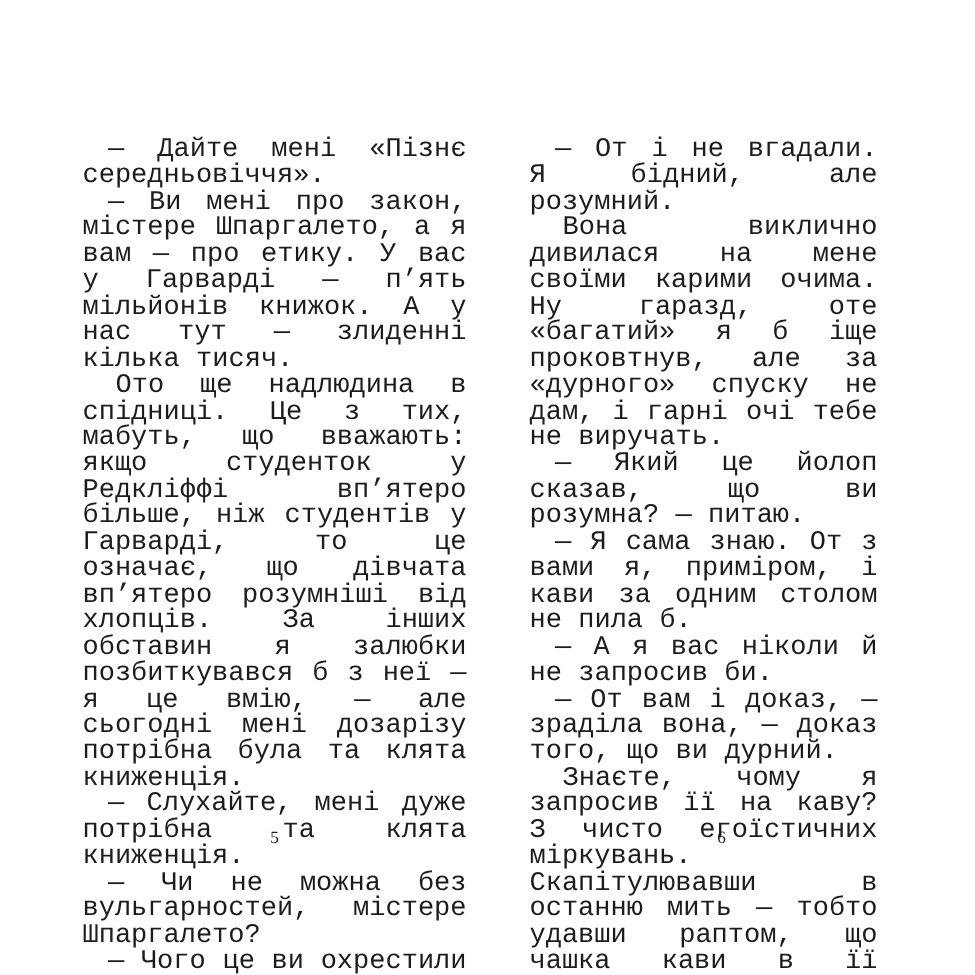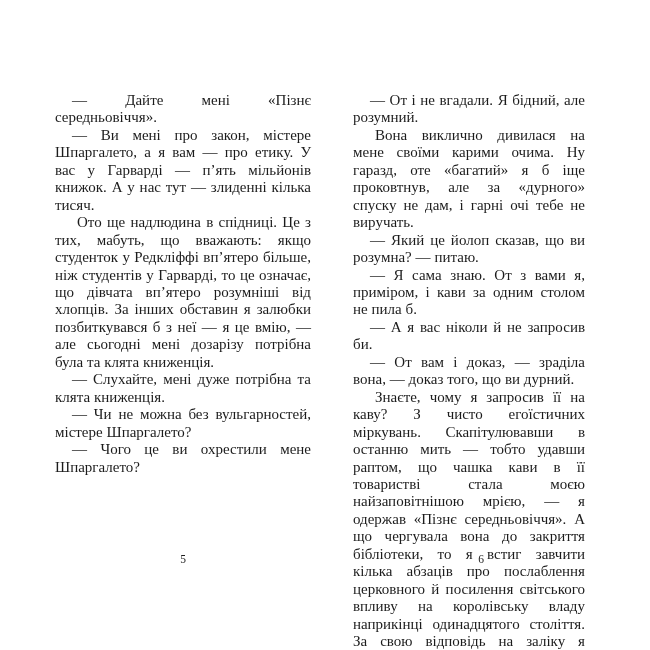--- a/index.html
+++ b/index.html
@@ -29,28 +29,29 @@
   .textblock {
     position: absolute;
     top: 92px;
   }
   .page-left .textblock  { left: 55px;  width: 256px; }
   .page-right .textblock { left: 365px - 325px; width: 232px; }
   .page-right .textblock { left: 28px; width: 232px; }
 
   .para {
     margin: 0;
-    font-size: 15px;
+    font-size: 18px;
     line-height: 17.45px;
     text-align: justify;
     text-justify: inter-word;
     text-indent: 0;
     hyphens: manual;
     -webkit-hyphens: manual;
     word-spacing: 0.1px;
+    font-family: Liberation Mono, monospace;
   }
   .para.indent     { text-indent: 17px; }
   .para.indent-big { text-indent: 22px; }
   .para.noindent   { text-indent: 0; }
 
   .folio {
     position: absolute;
     font-size: 11.5px;
     line-height: 14px;
     text-align: center;

